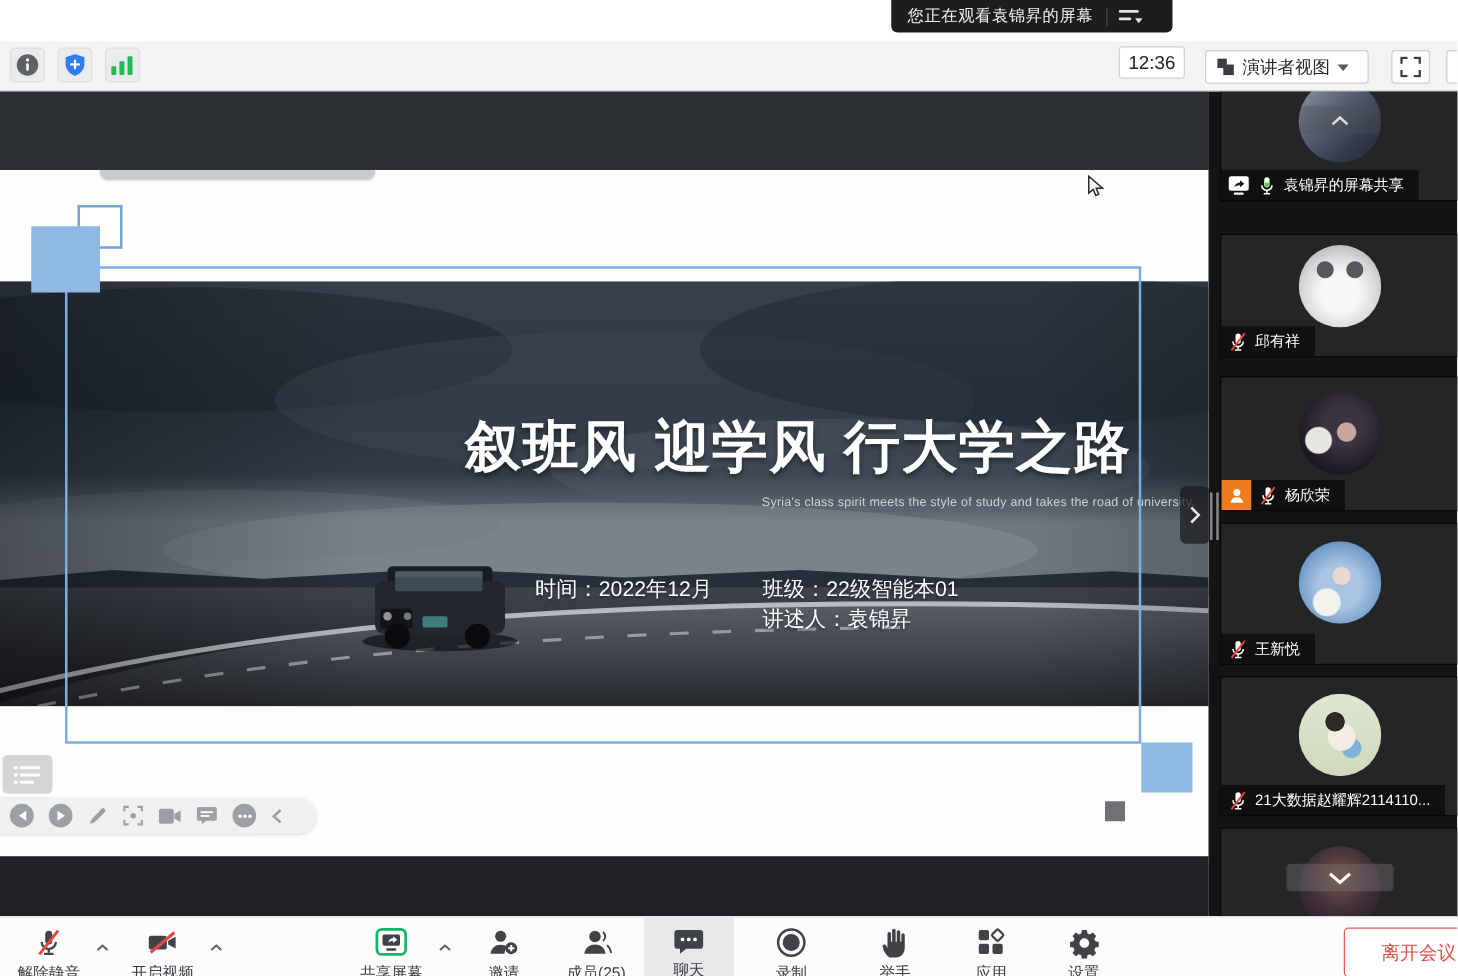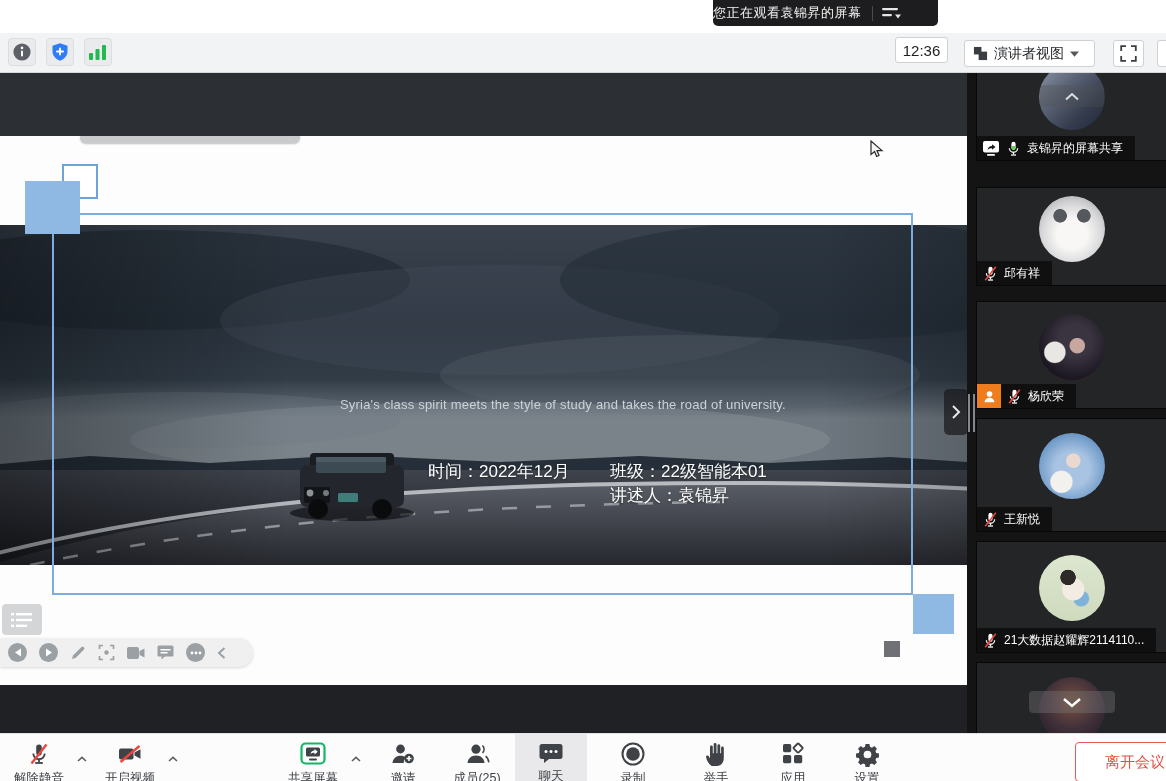--- a/index.html
+++ b/index.html
@@ -1,21 +1,21 @@
 <!DOCTYPE html>
 <html><head>
 <meta charset="utf-8">
 <style>
 *{margin:0;padding:0;box-sizing:border-box}
 html,body{width:1166px;height:781px;overflow:hidden;background:#fff;font-family:"Liberation Sans","DejaVu Sans",sans-serif}
 .stage{position:relative;width:1166px;height:781px;overflow:hidden;background:#fff}
 
 
 .banner{position:absolute;left:713px;top:0;width:225px;height:26px;background:#1d1d1f;border-radius:0 0 5px 5px;display:flex;align-items:center;color:#f1f1f1;font-size:13px;z-index:40}
-.banner-text{letter-spacing:.5px;white-space:nowrap}
+.banner-text{padding-left:13px;letter-spacing:.5px;white-space:nowrap}
 .banner-sep{width:1px;height:15px;background:#4a4a4c;margin:0 8px 0 10px}
 
 
 .toolbar-top{position:absolute;left:0;top:33px;width:1166px;height:40px;background:#f2f3f5;border-bottom:1px solid #d7d8da;z-index:30}
 .tbtn{position:absolute;top:5px;width:28px;height:28px;border-radius:4px;background:#eaebed;border:1px solid #dcdde0;display:flex;align-items:center;justify-content:center}
 .timebox{position:absolute;left:895px;top:4px;width:53px;height:26px;background:#fff;border:1px solid #cfd0d3;border-radius:3px;display:flex;align-items:center;justify-content:center;font-size:15px;color:#202224}
 .viewbtn{position:absolute;left:964px;top:7px;width:131px;height:27px;background:#fff;border:1px solid #cfd0d3;border-radius:3px;display:flex;align-items:center;gap:6px;padding:4px 8px;font-size:14px;color:#26282b;white-space:nowrap}
 .fsbtn{position:absolute;left:1113px;top:7px;width:31px;height:27px;background:#fff;border:1px solid #cfd0d3;border-radius:3px;display:flex;align-items:center;justify-content:center}
 .partialbtn{position:absolute;left:1157px;top:7px;width:30px;height:27px;background:#fff;border:1px solid #cfd0d3;border-radius:3px}
 
@@ -24,21 +24,21 @@
 .pres-topbar{position:absolute;left:0;top:0;width:967px;height:63px;background:#2c2f33}
 .slide{position:absolute;left:0;top:63px;width:967px;height:549px;background:#fdfdfd;overflow:hidden}
 .gray-tab{position:absolute;left:80px;top:63px;width:220px;height:7px;background:#c9cbcd;border-radius:0 0 6px 6px;box-shadow:0 1px 2px rgba(0,0,0,.25);z-index:5}
 .photo{position:absolute;left:0;top:89px;width:967px;height:340px}
 .sel-rect{position:absolute;left:52px;top:77px;width:861px;height:382px;border:2px solid #7cade0;z-index:3}
 .sq-white{position:absolute;left:62px;top:28px;width:36px;height:35px;background:#fff;border:2px solid #6fa3d8;z-index:4}
 .sq-blue1{position:absolute;left:25px;top:45px;width:55px;height:53px;background:#8fb9e2;z-index:5}
 .sq-blue2{position:absolute;left:913px;top:458px;width:41px;height:40px;background:#8fb9e2;z-index:4}
 .sq-gray{position:absolute;left:884px;top:505px;width:16px;height:16px;background:#707174;z-index:4}
 .slide-title{position:absolute;right:62px;top:192px;font-size:45px;font-weight:bold;color:#fff;white-space:nowrap;z-index:2;text-shadow:0 2px 4px rgba(0,0,0,.45);letter-spacing:1px}
-.slide-sub{position:absolute;left:340px;top:261px;width:616px;text-align:left;font-size:13px;color:#ccd1d5;z-index:2;letter-spacing:.2px}
+.slide-sub{position:absolute;left:340px;top:261px;width:616px;text-align:right;font-size:10px;color:#ccd1d5;z-index:2;letter-spacing:.2px}
 .slide-info{position:absolute;font-size:17px;color:#fff;z-index:2;white-space:nowrap;text-shadow:0 1px 2px rgba(0,0,0,.4)}
 
 
 .list-btn{position:absolute;left:2px;top:531px;width:40px;height:31px;background:#d3d5d7;border-radius:4px;display:flex;align-items:center;justify-content:center;z-index:6}
 .pill{position:absolute;left:0;top:565px;width:253px;height:29px;background:#f0f0f1;border-radius:0 15px 15px 0;display:flex;align-items:center;padding-left:8px;gap:12px;z-index:6;box-shadow:0 1px 3px rgba(0,0,0,.15)}
 .cbtn{width:19px;height:19px;border-radius:50%;background:#9ba0a5;display:flex;align-items:center;justify-content:center;flex:0 0 auto}
 .expand-btn{position:absolute;left:944px;top:316px;width:24px;height:46px;background:rgba(25,25,28,.72);border-radius:5px;display:flex;align-items:center;justify-content:center;z-index:7}
 
 
 .drag-handle{position:absolute;left:968px;top:394px;display:flex;gap:3px;z-index:8}
@@ -150,20 +150,21 @@
         </g>
         <rect width="967" height="340" fill="url(#vig)"></rect>
       </svg>
 
       <div class="sel-rect"></div>
       <div class="sq-white"></div>
       <div class="sq-blue1"></div>
       <div class="sq-blue2"></div>
       <div class="sq-gray"></div>
 
+      <div class="slide-title">叙班风 迎学风 行大学之路</div>
       <div class="slide-sub">Syria's class spirit meets the style of study and takes the road of university.</div>
       <div class="slide-info" style="left:428px;top:324px">时间：2022年12月</div>
       <div class="slide-info" style="left:610px;top:324px">班级：22级智能本01</div>
       <div class="slide-info" style="left:610px;top:348px">讲述人：袁锦昇</div>
     </div>
 
     <div class="list-btn">
       <svg width="22" height="16" viewBox="0 0 22 16">
           <g fill="#fff">
         <rect x="0" y="1" width="3" height="2.4"></rect>

